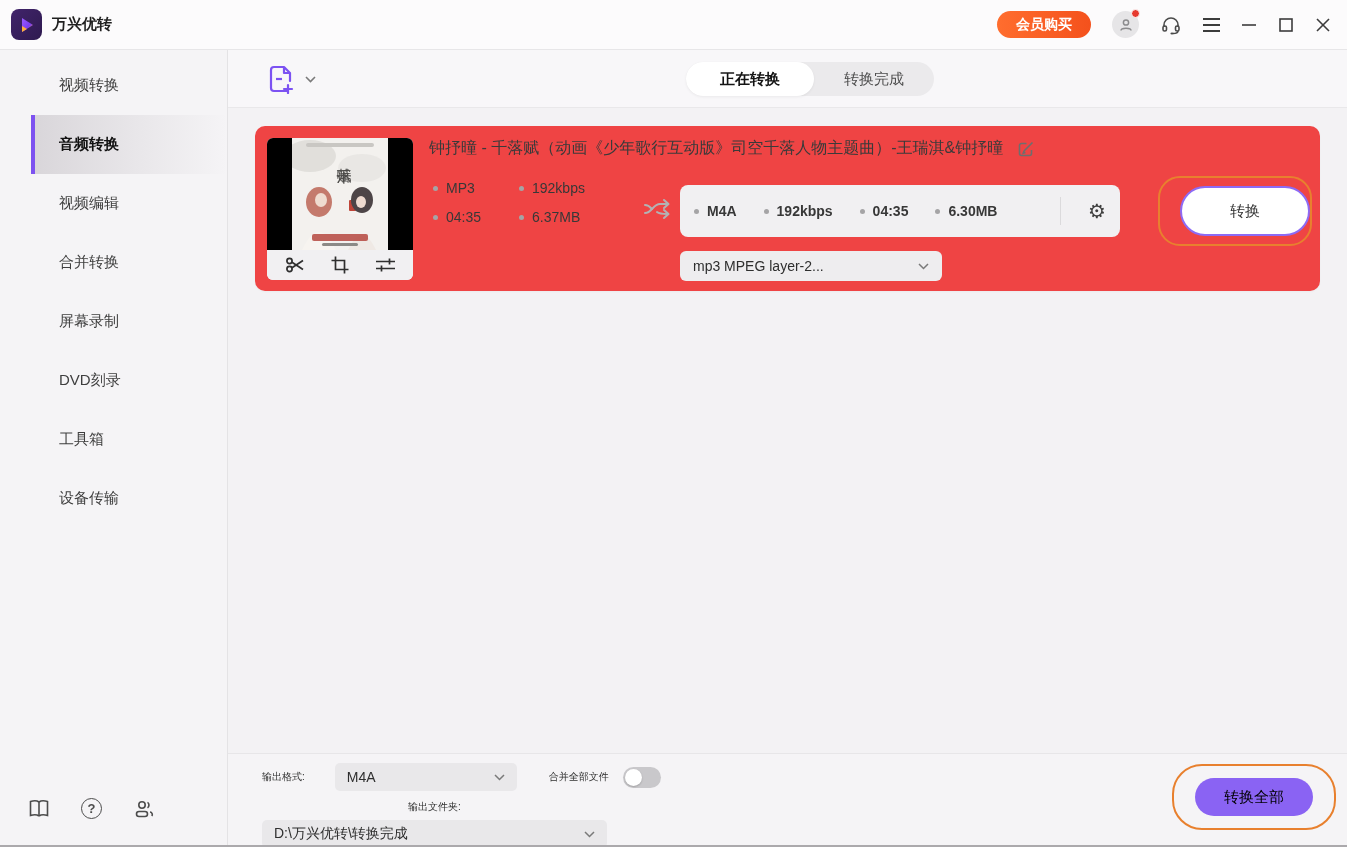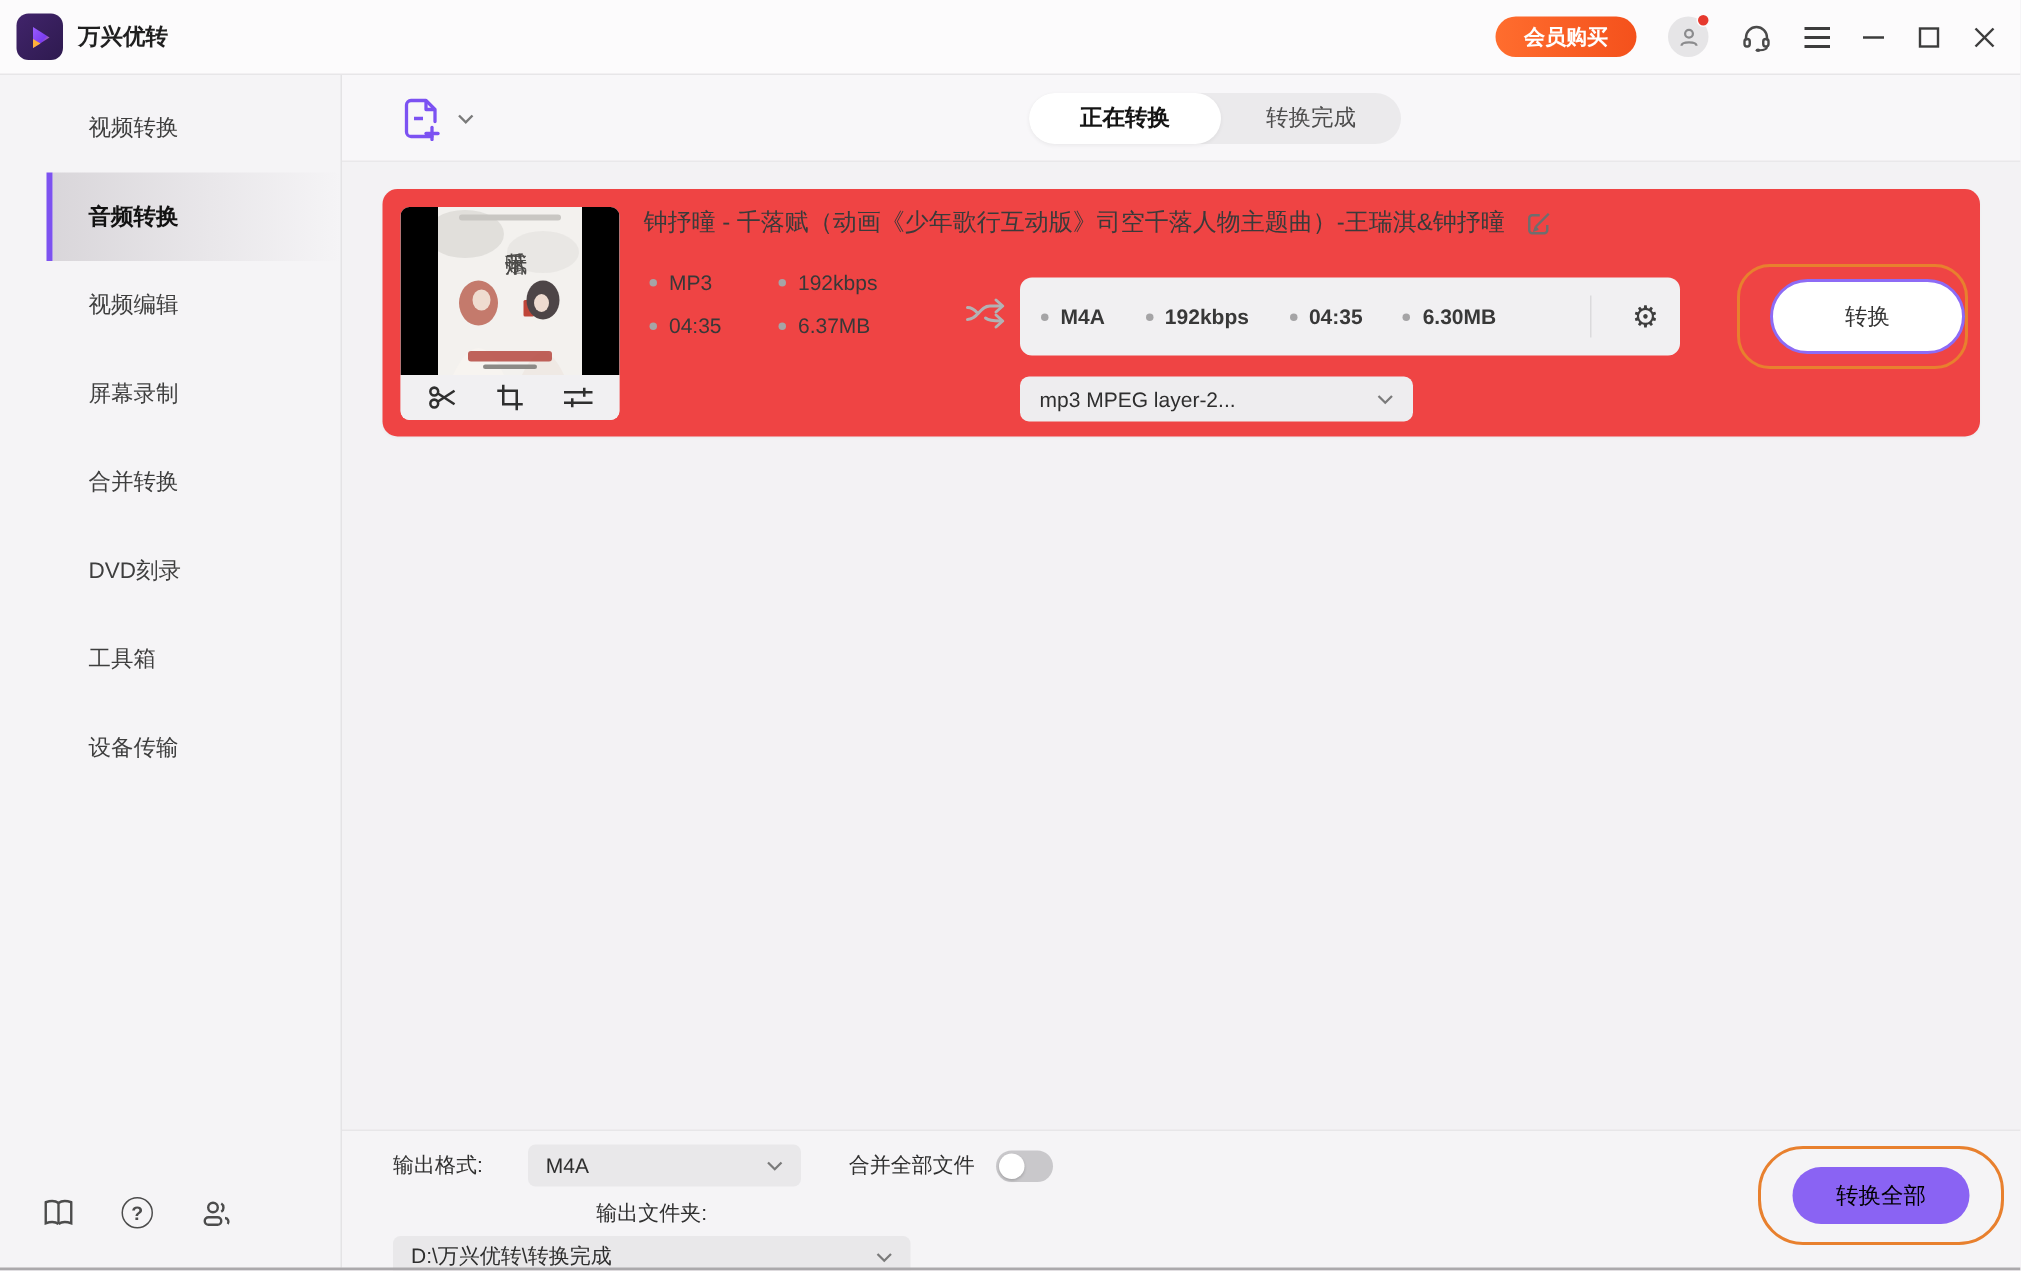--- a/index.html
+++ b/index.html
@@ -80,21 +80,21 @@
   .annot { border:2px solid #e8802e; border-radius:22px; position:absolute;
     display:flex; align-items:center; justify-content:center; }
   .annot.convert-one { left:903px; top:50px; width:154px; height:70px;justify-content:flex-end; }
   .convert-btn { width:130px; height:50px; border-radius:25px; background:#fff;
     border:2.5px solid #8d6bf5; font-size:15px; color:#333; cursor:pointer; font-family:inherit; }
 
   
   .footer { position:absolute; left:0; top:703px; width:100%; height:94px;
     background:#f5f4f6; border-top:1px solid #e7e6e8; }
   .frow { position:absolute; display:flex; align-items:center; }
-  .flabel { font-size:14px; color:#303030; }
+  .flabel { font-size:10px; color:#303030; }
   .fselect { height:28px; background:#e9e8ea; border-radius:5px; display:flex; align-items:center;
     justify-content:space-between; padding:0 12px; cursor:pointer; }
   .fselect span { font-size:14px; color:#2e2e2e; }
   .toggle { width:38px; height:21px; border-radius:11px; background:#c9c8cb; position:relative; cursor:pointer; }
   .toggle .knob { position:absolute; left:2px; top:2px; width:17px; height:17px; border-radius:50%;
     background:#fff; box-shadow:0 1px 2px rgba(0,0,0,.2); }
   .annot.convert-all { left:944px; top:10px; width:164px; height:66px; border-radius:30px; }
   .convert-all-btn { width:118px; height:38px; border-radius:19px; background:#8a63f3; border:none;
     color:#000000; font-size:15px; cursor:pointer; font-family:inherit; }
   .bottom-strip { position:absolute; left:0; bottom:0; width:100%; height:2px; background:#aba9ac; }
@@ -158,22 +158,22 @@
         </svg>
     </div>
   </div>
 </div>
 
 <div class="sidebar">
   <div class="nav">
     <div class="nav-item">视频转换</div>
     <div class="nav-item active">音频转换</div>
     <div class="nav-item">视频编辑</div>
+    <div class="nav-item">合并转换</div>
     <div class="nav-item">屏幕录制</div>
-    <div class="nav-item">合并转换</div>
     <div class="nav-item">DVD刻录</div>
     <div class="nav-item">工具箱</div>
     <div class="nav-item">设备传输</div>
   </div>
   <div class="side-icons">
     <span>
       <svg width="22" height="20" viewBox="0 0 22 20" fill="none" stroke="#4c4c4c" stroke-width="1.6">
         <path d="M11 3 C9 1.5 5.5 1.5 2.5 2.5 V16.5 C5.5 15.5 9 15.5 11 17"></path>
         <path d="M11 3 C13 1.5 16.5 1.5 19.5 2.5 V16.5 C16.5 15.5 13 15.5 11 17"></path>
         <line x1="11" y1="3" x2="11" y2="17"></line>

